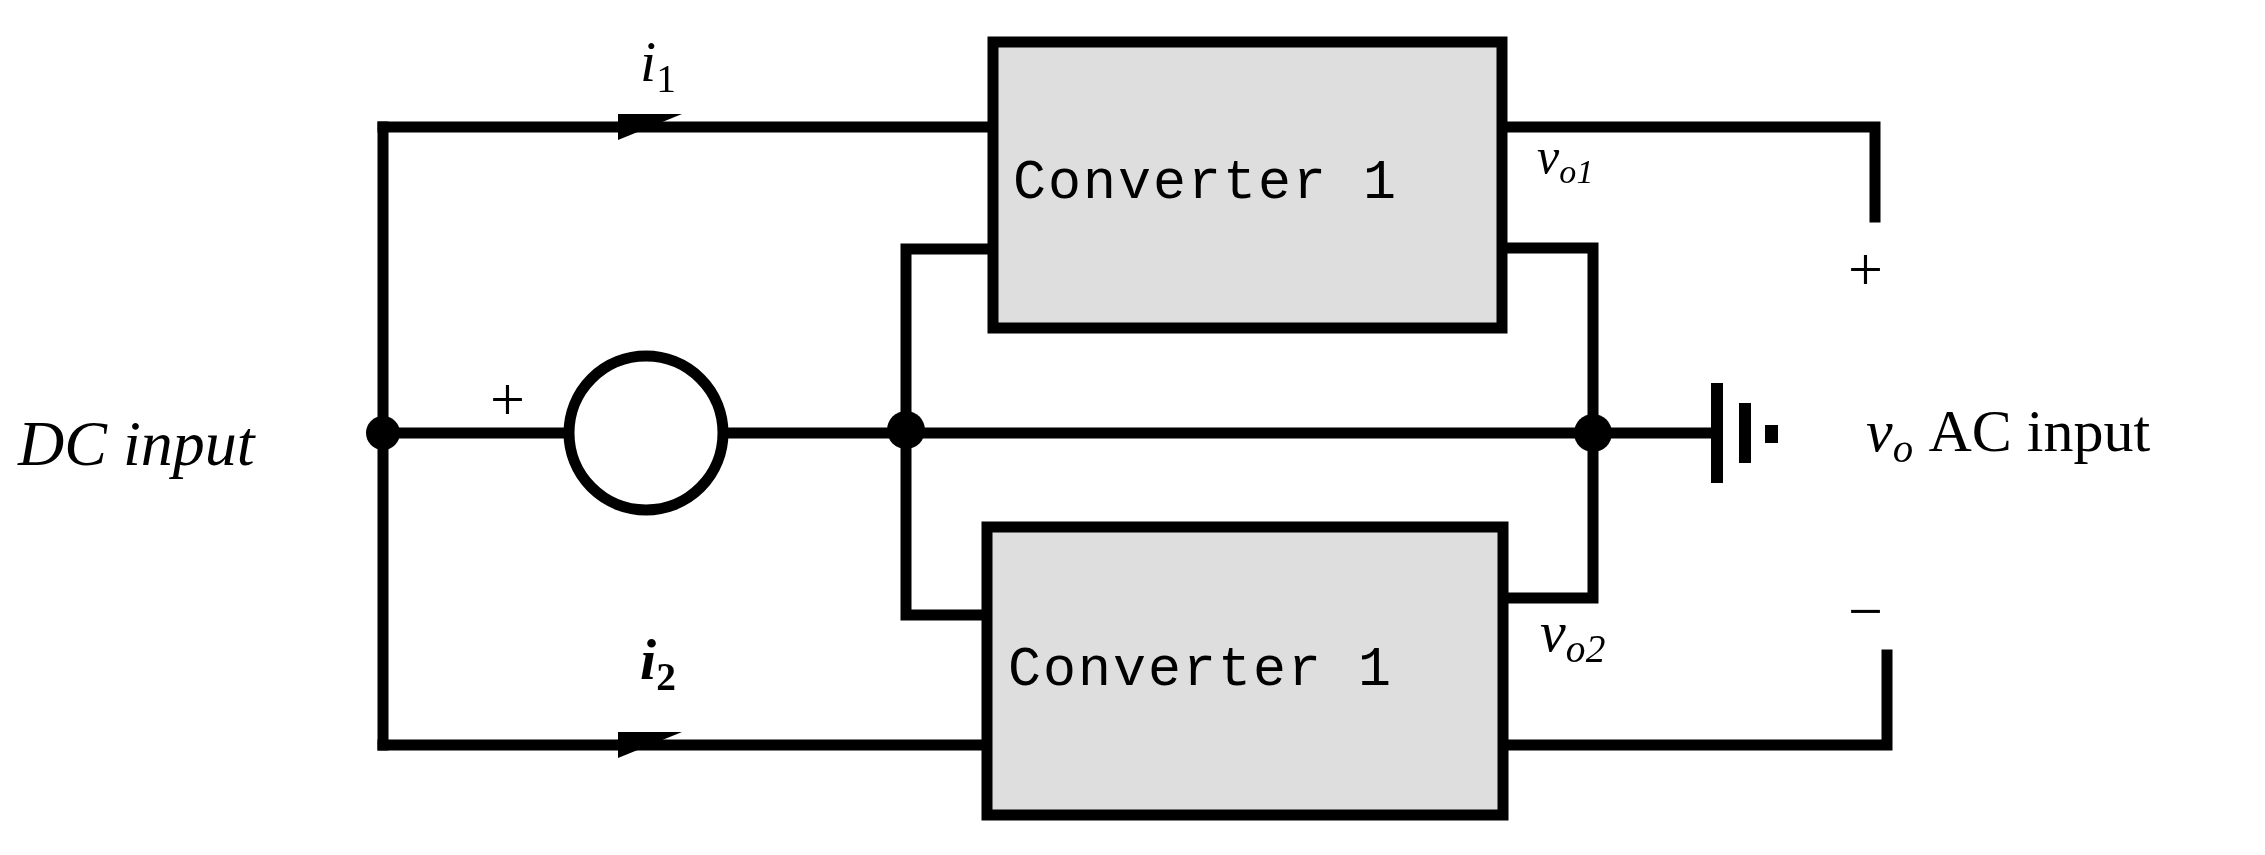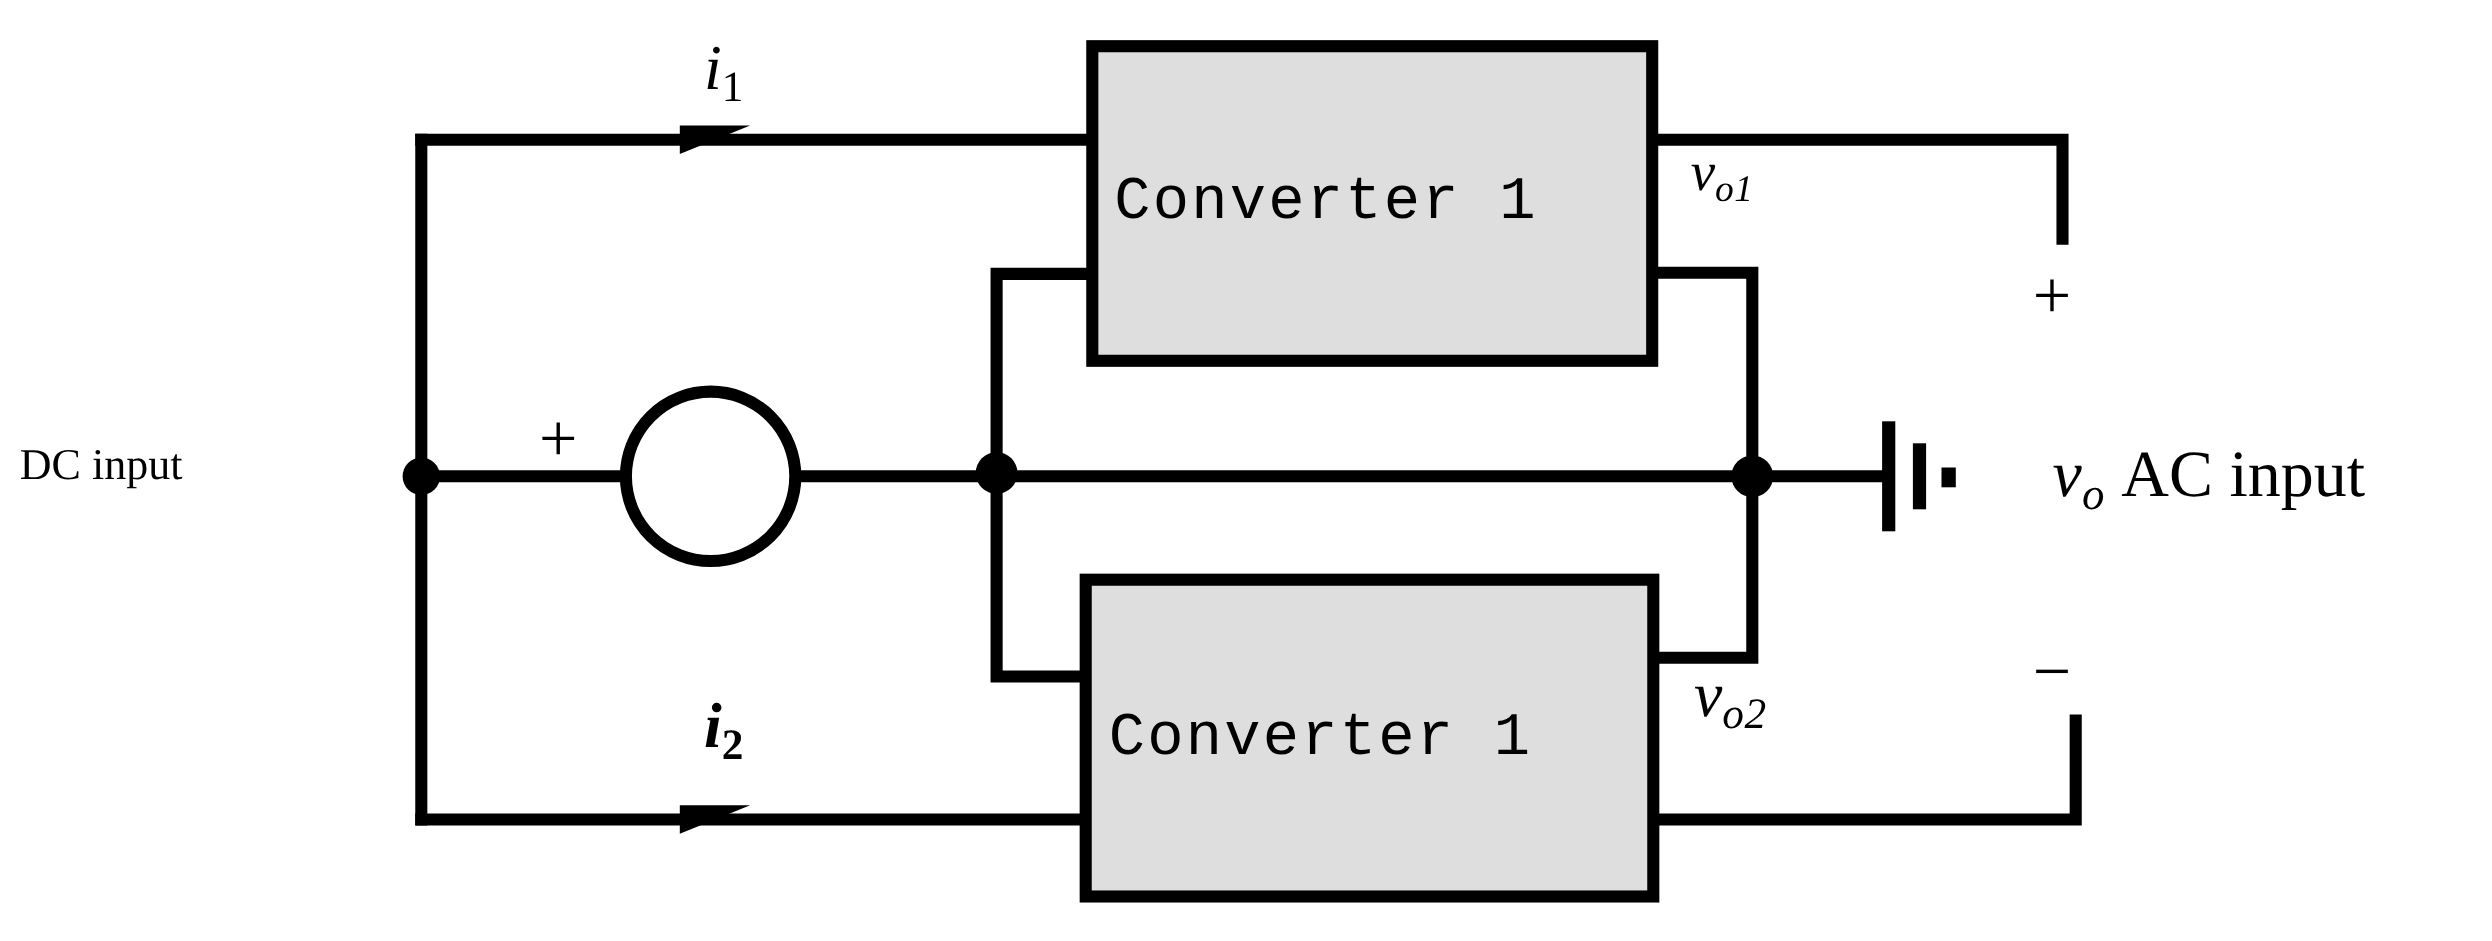--- a/index.html
+++ b/index.html
@@ -107,21 +107,21 @@
       <circle cx="1593" cy="433" r="19"></circle>
     </g>
 
     <g fill="#000000" stroke="none">
       <rect x="1711" y="383" width="12" height="100"></rect>
       <rect x="1739" y="403" width="12" height="60"></rect>
       <rect x="1765" y="425" width="13" height="18"></rect>
     </g>
   </svg>
 
-  <div class="lbl serif" style="left:18px; top:402px; font-size:40px;">DC input</div>
+  <div class="lbl serif" style="left:18px; top:412px; font-size:64px;font-style:italic;">DC input</div>
 
   <div class="lbl serif" style="left:490px; top:368px;">
     <span class="sign">+</span>
   </div>
 
   <div class="lbl serif" style="left:640px; top:13px; font-size:58px;margin-top:20px;">
     <span class="ital">i</span><span class="subn">1</span>
   </div>
 
   <div class="lbl serif" style="left:640px; top:631px; font-size:58px;font-weight:bold;">

